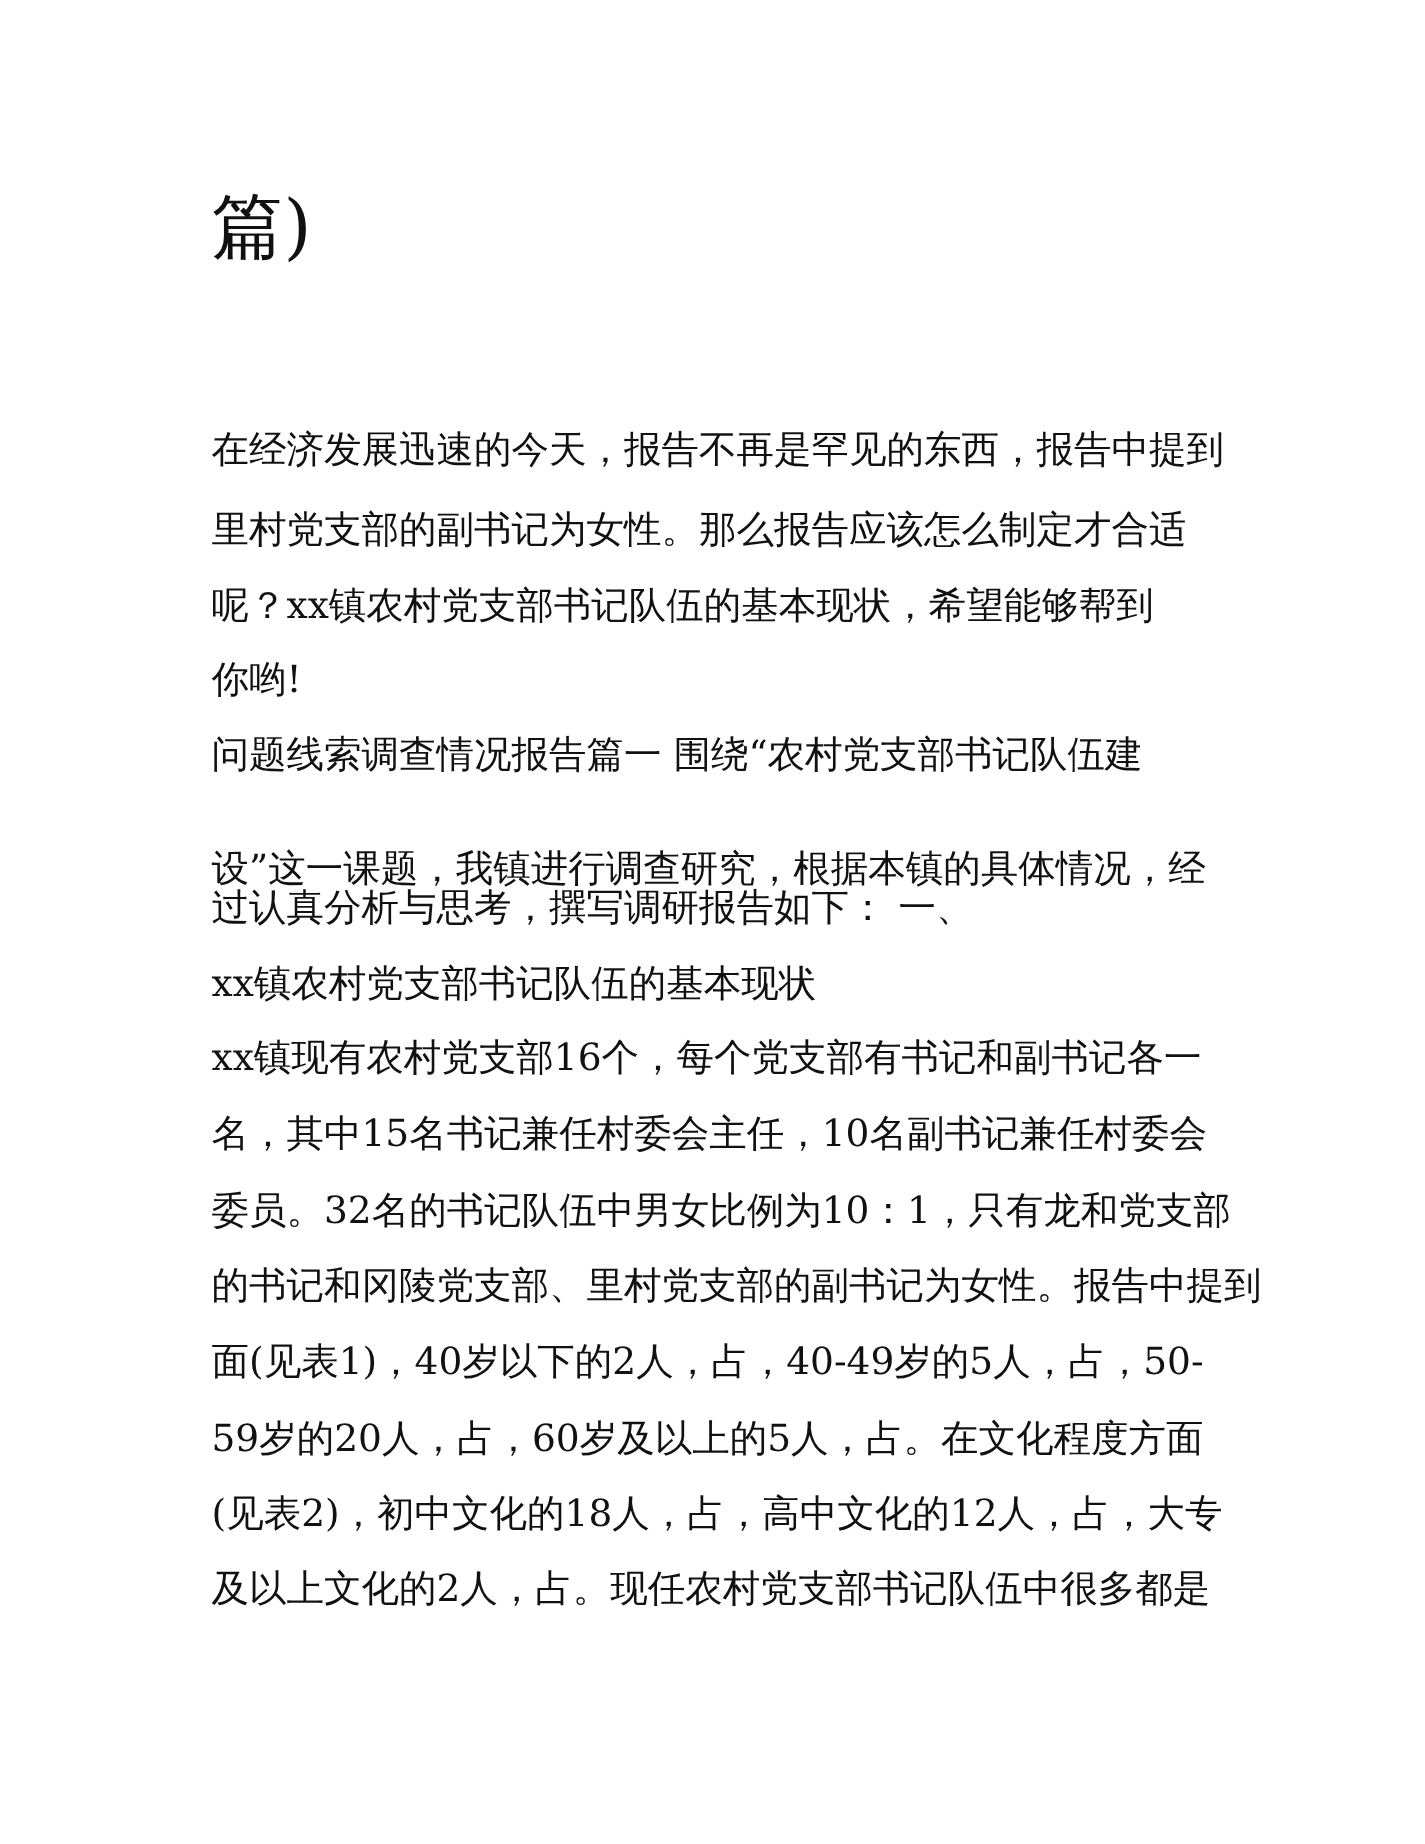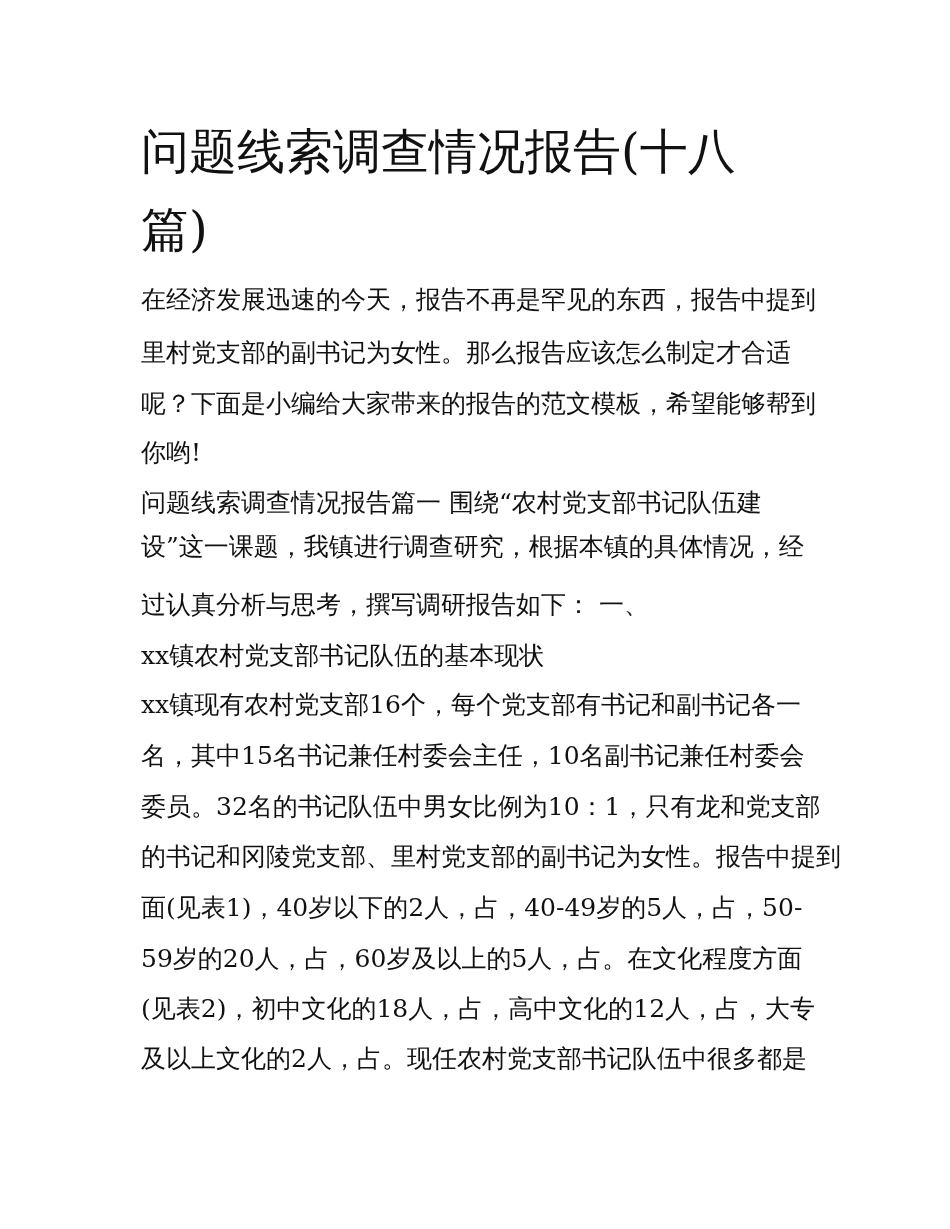--- a/index.html
+++ b/index.html
@@ -38,30 +38,29 @@
     white-space: nowrap;
     font-size: 25px;
     line-height: 30px;
   }
 </style>
 </head>
 <body>
 
 <div class="page">
   <h1 class="title">
-    <div>问题线索调查情况报告(十八</div>
     <div>篇)</div>
   </h1>
 
   <div class="line" style="top:285px">在经济发展迅速的今天，报告不再是罕见的东西，报告中提到</div>
   <div class="line" style="top:338px">里村党支部的副书记为女性。那么报告应该怎么制定才合适</div>
-  <div class="line" style="top:389px">呢？下面是小编给大家带来的报告的范文模板，希望能够帮到</div>
+  <div class="line" style="top:389px">呢？xx镇农村党支部书记队伍的基本现状，希望能够帮到</div>
   <div class="line" style="top:438px">你哟!</div>
   <div class="line" style="top:488px">问题线索调查情况报告篇一 围绕“农村党支部书记队伍建</div>
-  <div class="line" style="top:532px">设”这一课题，我镇进行调查研究，根据本镇的具体情况，经</div>
+  <div class="line" style="top:564px">设”这一课题，我镇进行调查研究，根据本镇的具体情况，经</div>
   <div class="line" style="top:590px">过认真分析与思考，撰写调研报告如下： 一、</div>
   <div class="line" style="top:641px">xx镇农村党支部书记队伍的基本现状</div>
   <div class="line" style="top:690px">xx镇现有农村党支部16个，每个党支部有书记和副书记各一</div>
   <div class="line" style="top:741px">名，其中15名书记兼任村委会主任，10名副书记兼任村委会</div>
   <div class="line" style="top:792px">委员。32名的书记队伍中男女比例为10：1，只有龙和党支部</div>
   <div class="line" style="top:842px">的书记和冈陵党支部、里村党支部的副书记为女性。报告中提到</div>
   <div class="line" style="top:893px">面(见表1)，40岁以下的2人，占，40-49岁的5人，占，50-</div>
   <div class="line" style="top:944px">59岁的20人，占，60岁及以上的5人，占。在文化程度方面</div>
   <div class="line" style="top:994px">(见表2)，初中文化的18人，占，高中文化的12人，占，大专</div>
   <div class="line" style="top:1044px">及以上文化的2人，占。现任农村党支部书记队伍中很多都是</div>

